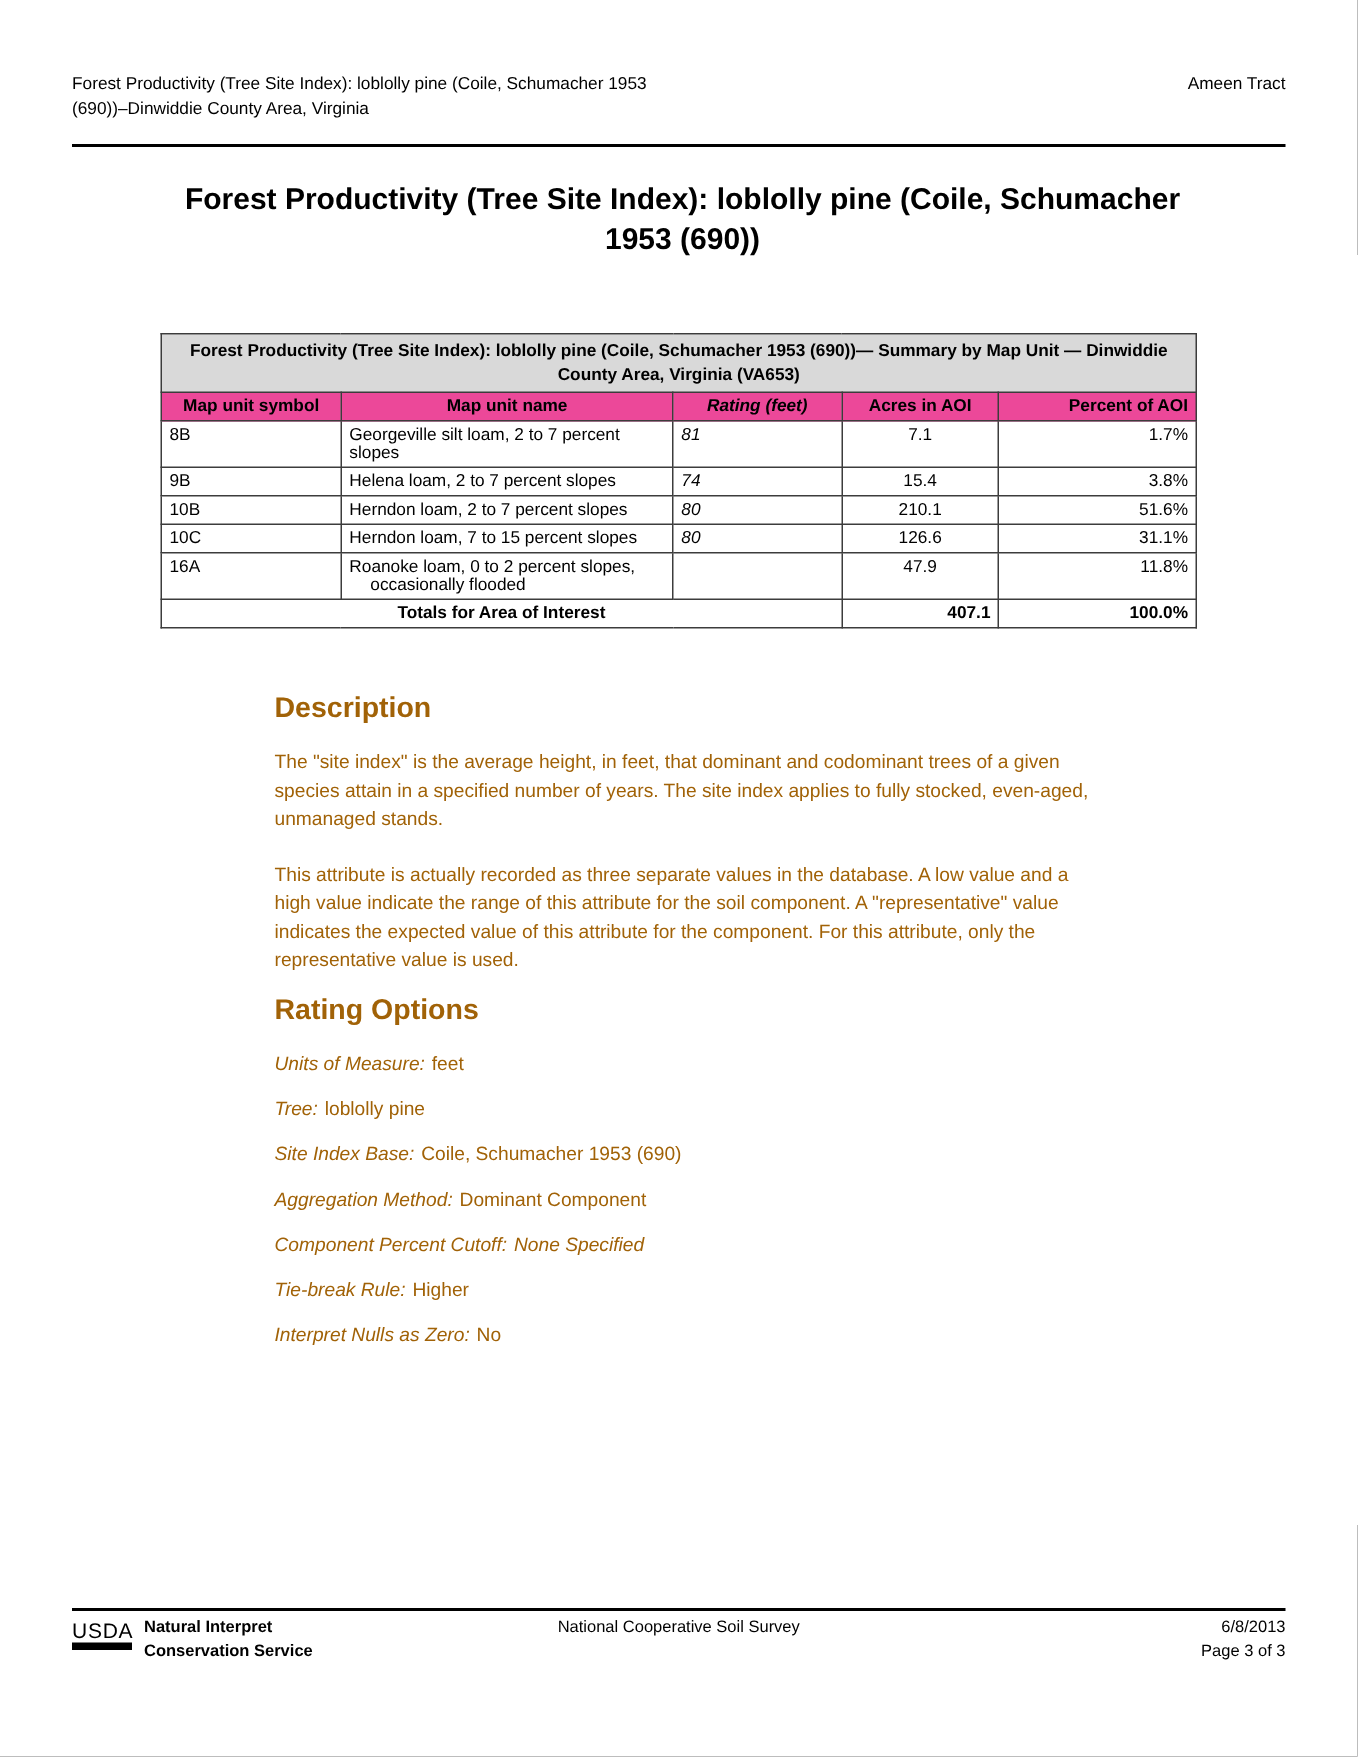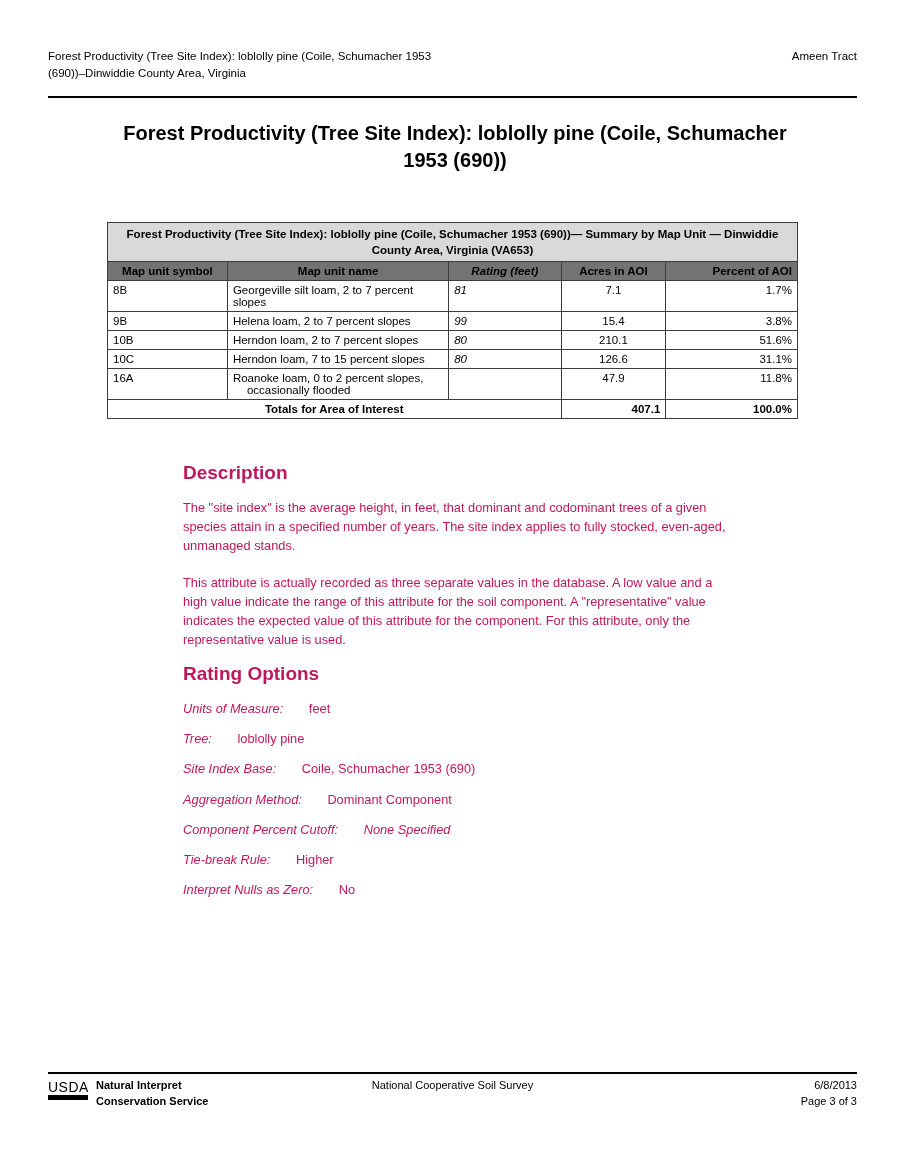--- a/index.html
+++ b/index.html
@@ -79,21 +79,21 @@
   }
   .tbl-caption {
     background: #d9d9d9;
     text-align: center;
     font-weight: bold;
     font-size: 11.5px;
     line-height: 1.4;
     padding: 6px 60px;
   }
   .col-head {
-    background: #737373;
+    background: #ec4899;
     text-align: center;
     font-weight: bold;
     font-size: 11.5px;
     padding: 4px 3px;
   }
   .c-sym   { width: 118px; }
   .c-name  { width: 228px; }
   .c-rate  { width: 110px; font-style: italic; }
   .c-acres { width: 102px; text-align: center; }
   .c-pct   { width: 131px; text-align: right; }
@@ -109,42 +109,42 @@
   .totals-val {
     font-weight: bold;
     text-align: right;
     padding: 4px 5px;
   }
   
   .section {
     position: absolute;
     left: 183px;
     width: 545px;
-    color: #be185d;
+    color: #a16207;
   }
   h2.sec-head {
     font-size: 19px;
     font-weight: bold;
     margin: 0 0 14px 0;
   }
   p.body-par {
     font-size: 12.8px;
     line-height: 1.5;
     margin: 0 0 17px 0;
   }
   .opt-row {
     font-size: 12.8px;
     line-height: 1.5;
     margin-bottom: 11px;
   }
   .opt-label {
     font-style: italic;
   }
   .opt-value {
-    margin-left: 22px;
+    margin-left: 1px;
   }
   .opt-value.italic {
     font-style: italic;
   }
   
   .footer-rule {
     position: absolute;
     left: 48px;
     top: 1072px;
     width: 809px;
@@ -236,21 +236,21 @@
         <tr>
           <td class="c-sym">8B</td>
           <td class="c-name">Georgeville silt loam, 2 to 7 percent slopes</td>
           <td class="c-rate">81</td>
           <td class="c-acres">7.1</td>
           <td class="c-pct">1.7%</td>
         </tr>
         <tr>
           <td class="c-sym">9B</td>
           <td class="c-name">Helena loam, 2 to 7 percent slopes</td>
-          <td class="c-rate">99</td>
+          <td class="c-rate">74</td>
           <td class="c-acres">15.4</td>
           <td class="c-pct">3.8%</td>
         </tr>
         <tr>
           <td class="c-sym">10B</td>
           <td class="c-name">Herndon loam, 2 to 7 percent slopes</td>
           <td class="c-rate">80</td>
           <td class="c-acres">210.1</td>
           <td class="c-pct">51.6%</td>
         </tr>

